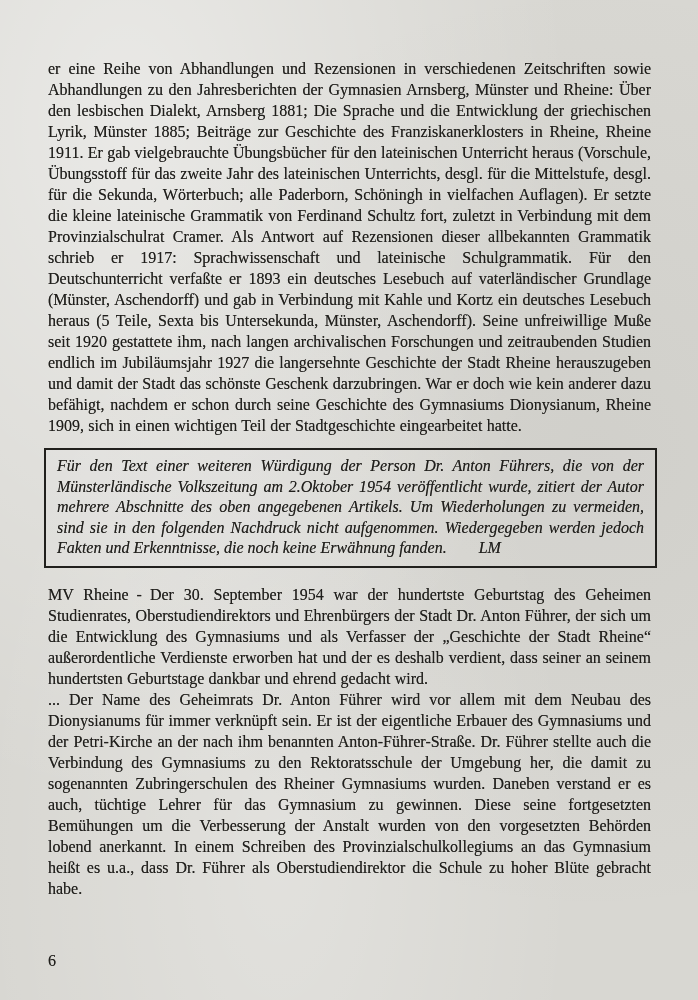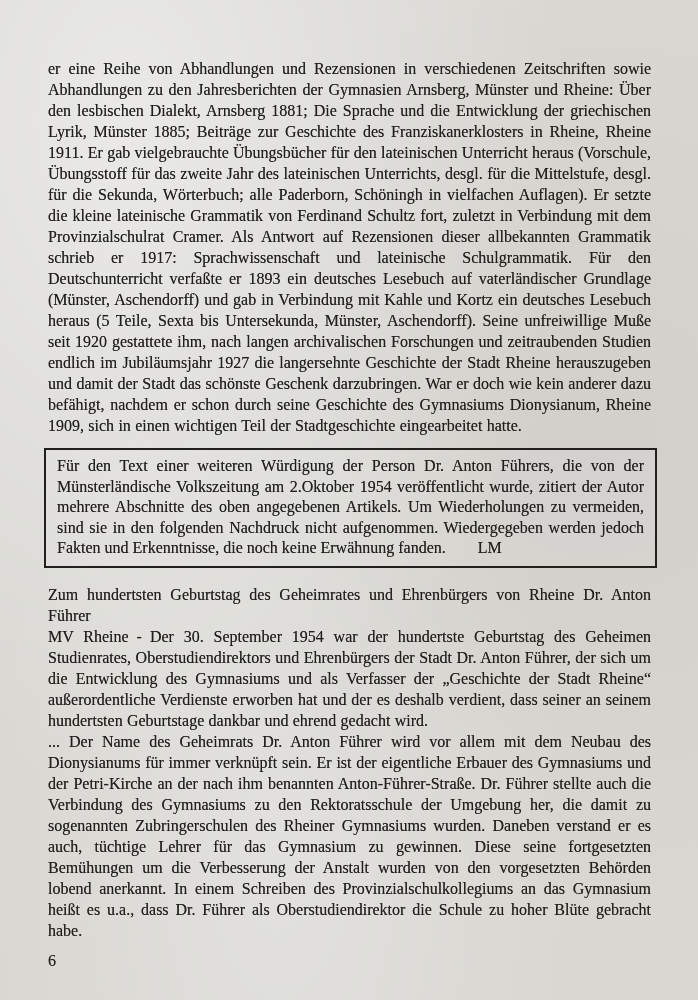--- a/index.html
+++ b/index.html
@@ -40,20 +40,21 @@
     margin: 12px -6px 16px -4px;
     padding: 6px 11px 7px 11px;
     background: rgba(255,255,255,0.06);
   }
   .note-text {
     margin: 0;
     font-size: 16px;
     line-height: 20.6px;
     text-align: justify;
     text-shadow: 0 0 0.45px rgba(32,31,28,0.65);
+    font-style: italic;
   }
   .note-signature {
     display: inline-block;
     margin-left: 28px;
   }
   .article .body-text {
     margin: 0;
   }
   .page-number {
     position: absolute;
@@ -71,20 +72,19 @@
   <p class="body-text">er eine Reihe von Abhandlungen und Rezensionen in verschiedenen Zeitschriften sowie Abhandlungen zu den Jahresberichten der Gymnasien Arnsberg, Münster und Rheine: Über den lesbischen Dialekt, Arnsberg 1881; Die Sprache und die Entwicklung der griechischen Lyrik, Münster 1885; Beiträge zur Geschichte des Franziskanerklosters in Rheine, Rheine 1911. Er gab vielgebrauchte Übungsbücher für den lateinischen Unterricht heraus (Vorschule, Übungsstoff für das zweite Jahr des lateinischen Unterrichts, desgl. für die Mittelstufe, desgl. für die Sekunda, Wörterbuch; alle Paderborn, Schöningh in vielfachen Auflagen). Er setzte die kleine lateinische Grammatik von Ferdinand Schultz fort, zuletzt in Verbindung mit dem Provinzialschulrat Cramer. Als Antwort auf Rezensionen dieser allbekannten Grammatik schrieb er 1917: Sprachwissenschaft und lateinische Schulgrammatik. Für den Deutschunterricht verfaßte er 1893 ein deutsches Lesebuch auf vaterländischer Grundlage (Münster, Aschendorff) und gab in Verbindung mit Kahle und Kortz ein deutsches Lesebuch heraus (5 Teile, Sexta bis Untersekunda, Münster, Aschendorff). Seine unfreiwillige Muße seit 1920 gestattete ihm, nach langen archivalischen Forschungen und zeitraubenden Studien endlich im Jubiläumsjahr 1927 die langersehnte Geschichte der Stadt Rheine herauszugeben und damit der Stadt das schönste Geschenk darzubringen. War er doch wie kein anderer dazu befähigt, nachdem er schon durch seine Geschichte des Gymnasiums Dionysianum, Rheine 1909, sich in einen wichtigen Teil der Stadtgeschichte eingearbeitet hatte.</p>
 
   <div class="framed-note">
     <p class="note-text">
       <span>Für den Text einer weiteren Würdigung der Person Dr. Anton Führers, die von der Münsterländische Volkszeitung am 2.Oktober 1954 veröffentlicht wurde, zitiert der Autor mehrere Abschnitte des oben angegebenen Artikels. Um Wiederholungen zu vermeiden, sind sie in den folgenden Nachdruck nicht aufgenommen. Wiedergegeben werden jedoch Fakten und Erkenntnisse, die noch keine Erwähnung fanden.</span>
       <span class="note-signature">LM</span>
     </p>
   </div>
 
   <div class="article">
-    <p class="body-text">Zum hundertsten Geburtstag des Geheimrates und Ehrenbürgers von Rheine Dr. Anton Führer</p>
     <p class="body-text">MV Rheine - Der 30. September 1954 war der hundertste Geburtstag des Geheimen Studienrates, Oberstudiendirektors und Ehrenbürgers der Stadt Dr. Anton Führer, der sich um die Entwicklung des Gymnasiums und als Verfasser der „Geschichte der Stadt Rheine“ außerordentliche Verdienste erworben hat und der es deshalb verdient, dass seiner an seinem hundertsten Geburtstage dankbar und ehrend gedacht wird.</p>
     <p class="body-text">... Der Name des Geheimrats Dr. Anton Führer wird vor allem mit dem Neubau des Dionysianums für immer verknüpft sein. Er ist der eigentliche Erbauer des Gymnasiums und der Petri-Kirche an der nach ihm benannten Anton-Führer-Straße. Dr. Führer stellte auch die Verbindung des Gymnasiums zu den Rektoratsschule der Umgebung her, die damit zu sogenannten Zubringerschulen des Rheiner Gymnasiums wurden. Daneben verstand er es auch, tüchtige Lehrer für das Gymnasium zu gewinnen. Diese seine fortgesetzten Bemühungen um die Verbesserung der Anstalt wurden von den vorgesetzten Behörden lobend anerkannt. In einem Schreiben des Provinzialschulkollegiums an das Gymnasium heißt es u.a., dass Dr. Führer als Oberstudiendirektor die Schule zu hoher Blüte gebracht habe.</p>
   </div>
 
   <div class="page-number">6</div>
 
 </div>
 
 </body></html>

